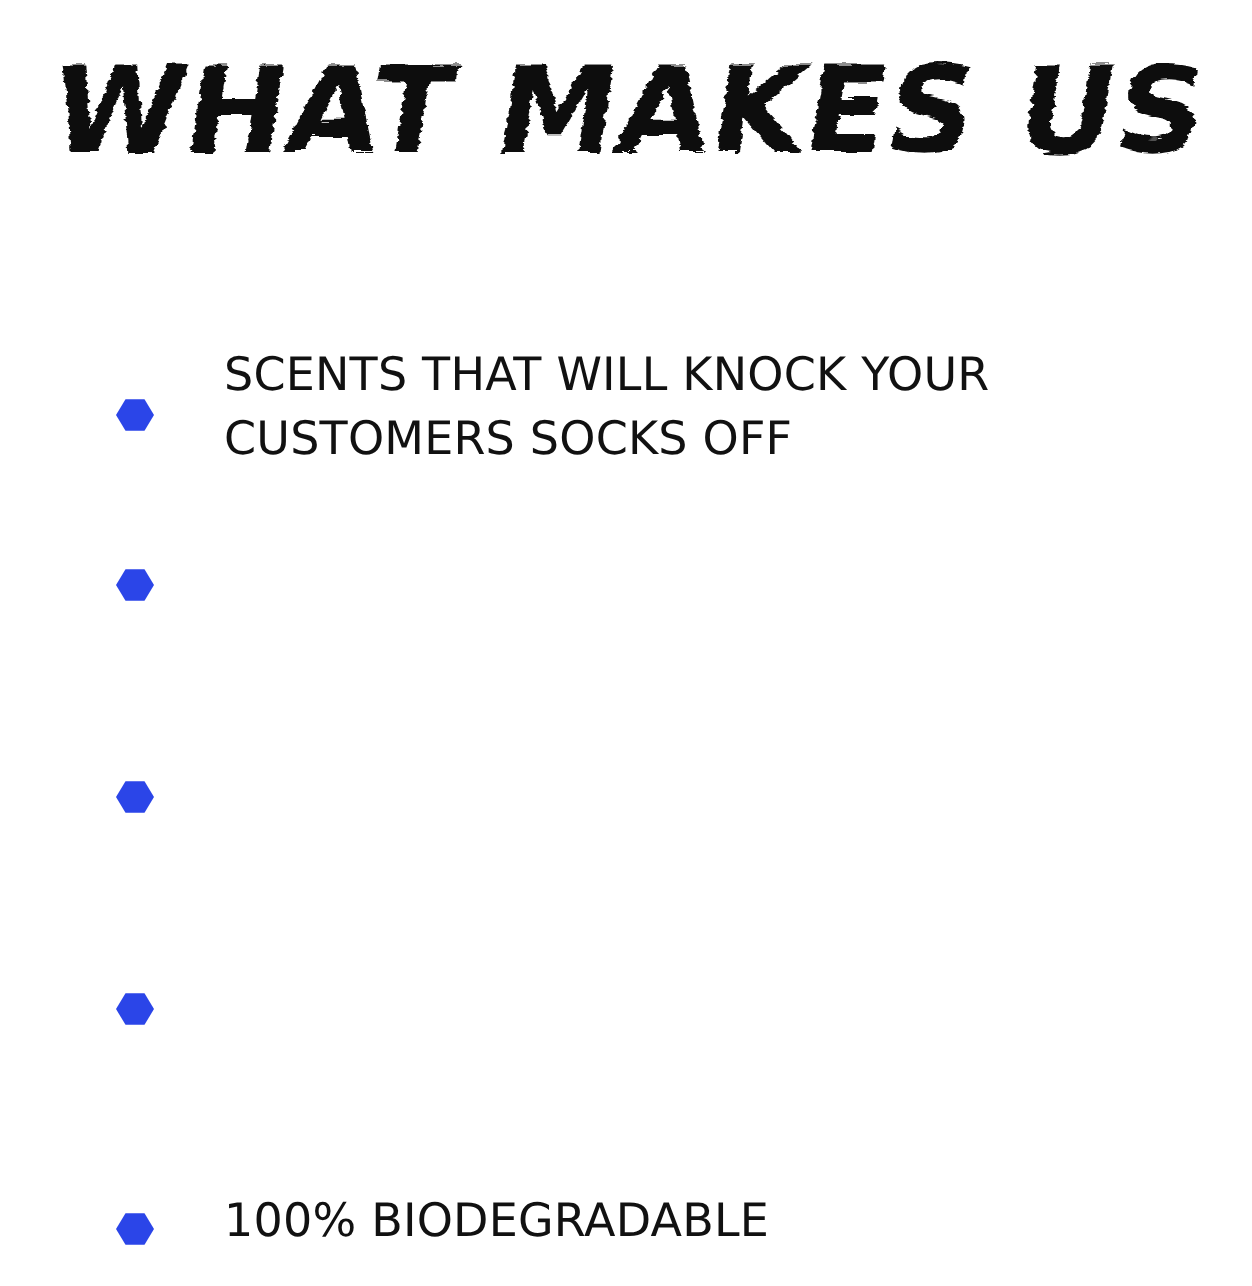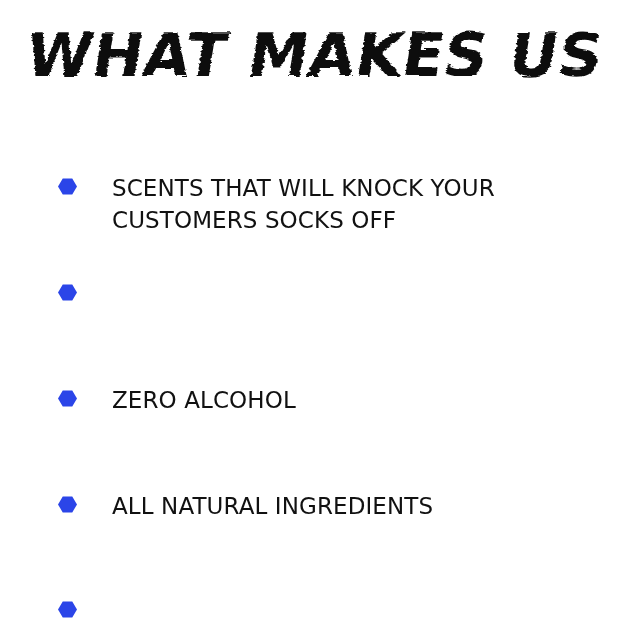--- a/index.html
+++ b/index.html
@@ -52,21 +52,21 @@
     margin: 0;
     padding: 0;
     list-style: none;
   }
 
   .bullet-row {
     position: absolute;
     left: 0;
     width: 626px;
     display: flex;
-    align-items: flex-start;
+    align-items: center;
   }
 
   .bullet-marker {
     position: relative;
     flex: 0 0 auto;
     width: 19px;
     height: 17px;
     margin-left: 58px;
     margin-top: 6px;
   }
@@ -130,35 +130,34 @@
         </svg>
       </span>
     </li>
 
     <li class="bullet-row" style="top:232px">
       <span class="bullet-marker">
         <svg class="hexagon" viewBox="0 0 19 17">
           <polygon points="4.75,0.6 14.25,0.6 19,8.5 14.25,16.4 4.75,16.4 0,8.5" fill="#2B45E8"></polygon>
         </svg>
       </span>
-      <span class="bullet-text">ZERO ALCOHOL</span>
     </li>
 
     <li class="bullet-row" style="top:338px">
       <span class="bullet-marker">
         <svg class="hexagon" viewBox="0 0 19 17">
           <polygon points="4.75,0.6 14.25,0.6 19,8.5 14.25,16.4 4.75,16.4 0,8.5" fill="#2B45E8"></polygon>
         </svg>
       </span>
-      <span class="bullet-text">ALL NATURAL INGREDIENTS</span>
     </li>
 
     <li class="bullet-row" style="top:443px">
       <span class="bullet-marker">
         <svg class="hexagon" viewBox="0 0 19 17">
           <polygon points="4.75,0.6 14.25,0.6 19,8.5 14.25,16.4 4.75,16.4 0,8.5" fill="#2B45E8"></polygon>
         </svg>
       </span>
+      <span class="bullet-text">100% BIODEGRADABLE</span>
     </li>
 
   </ul>
 
 </div>
 
 </body></html>

